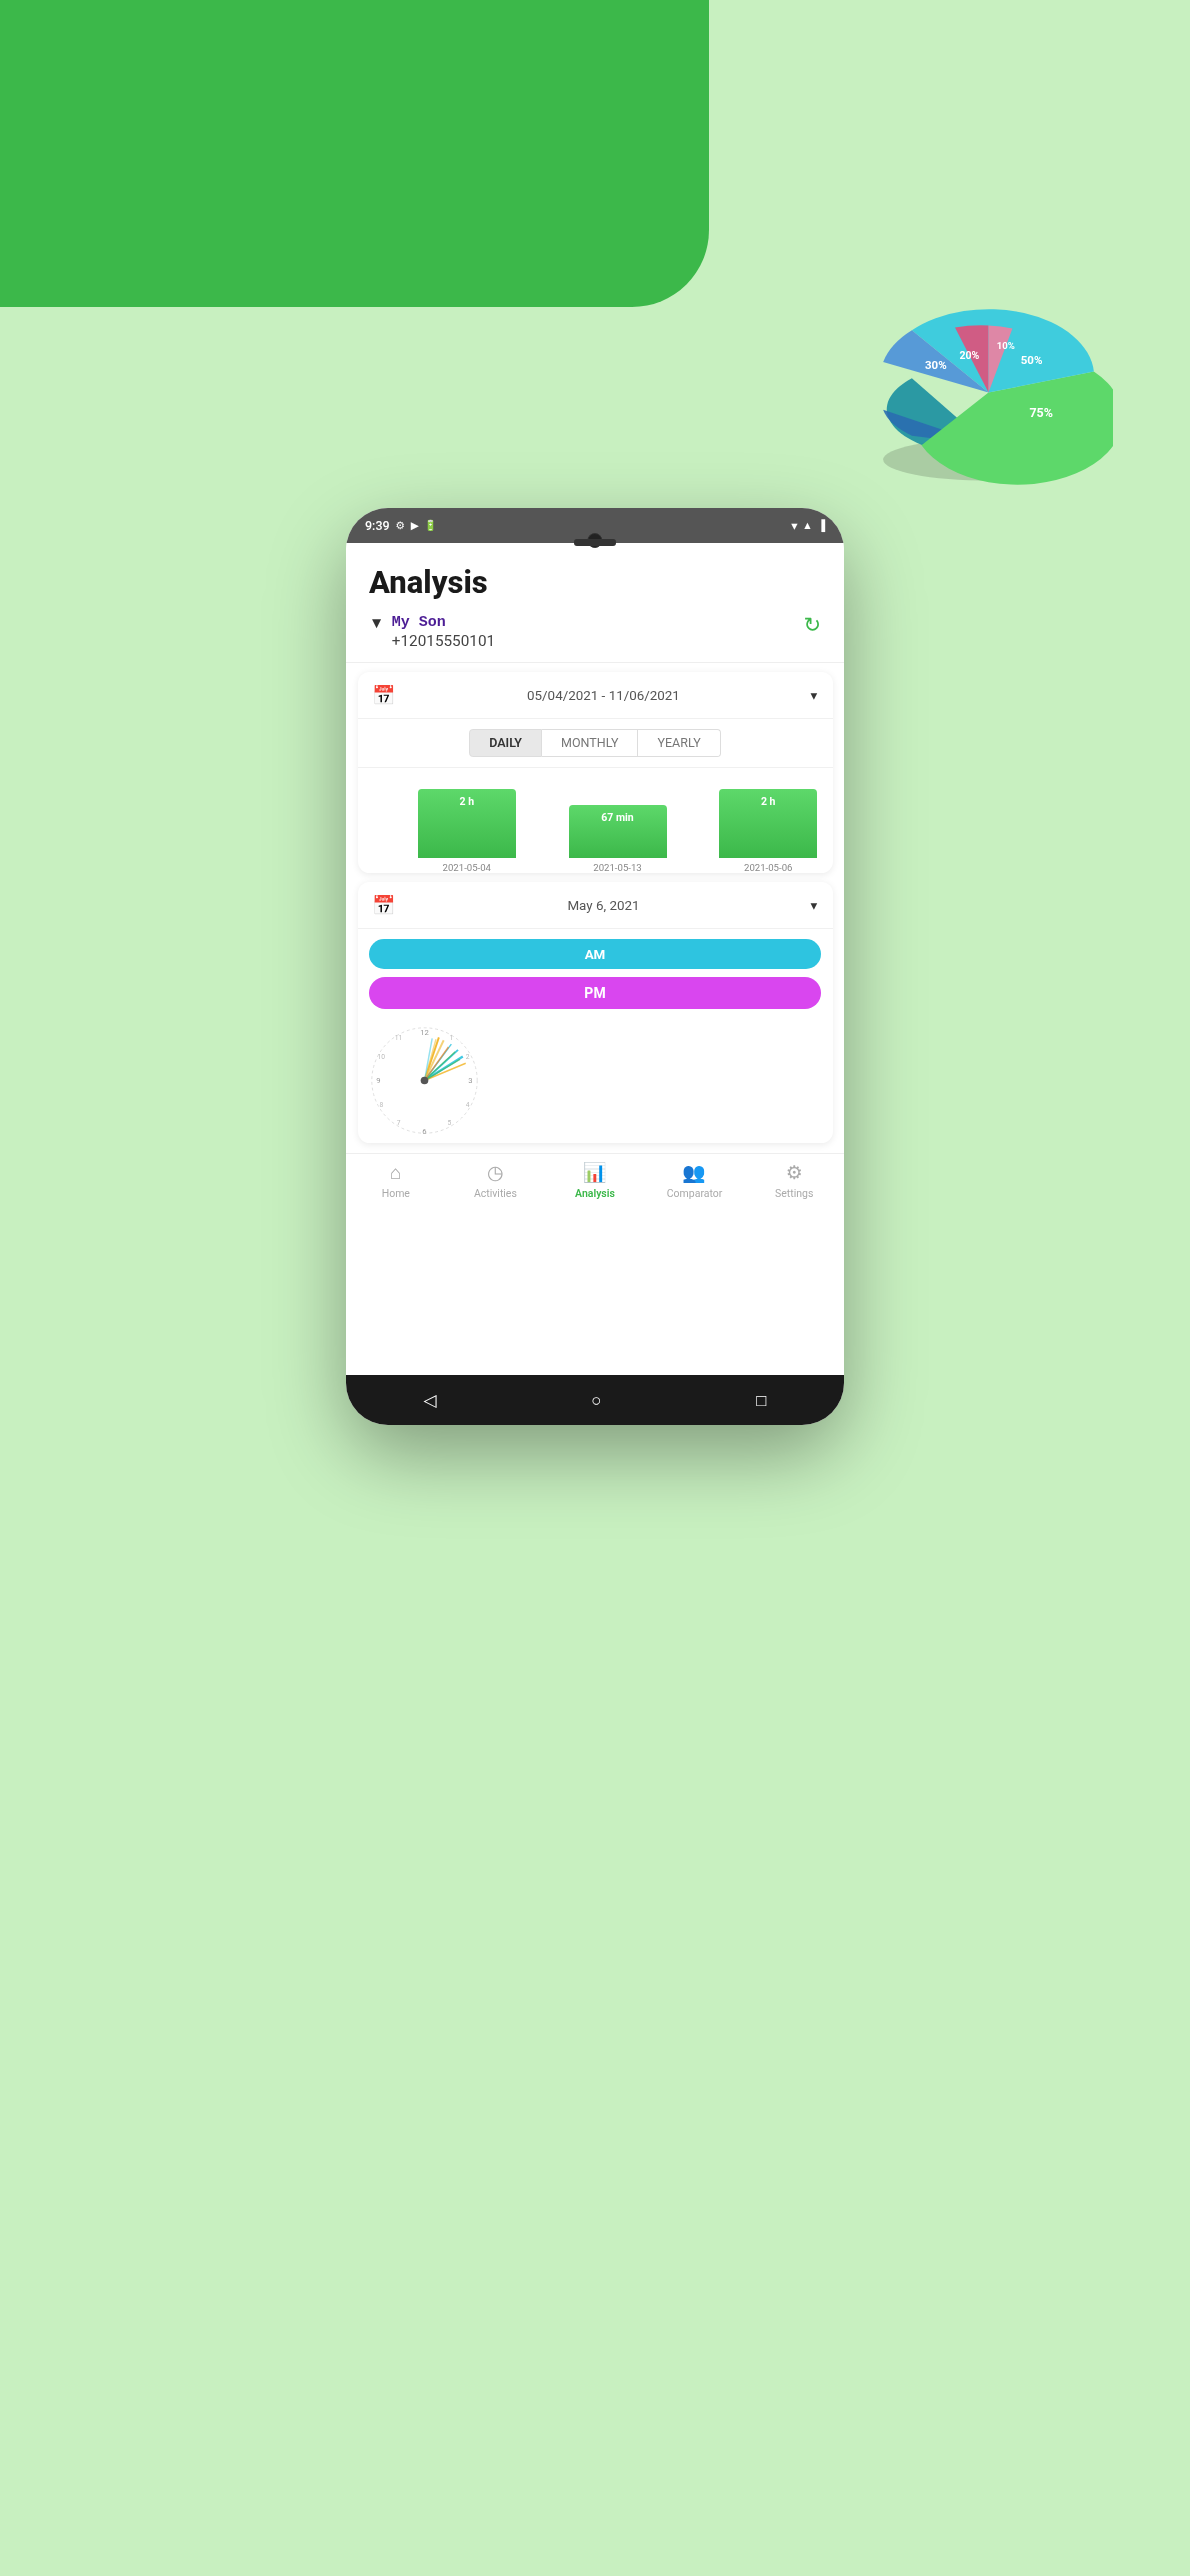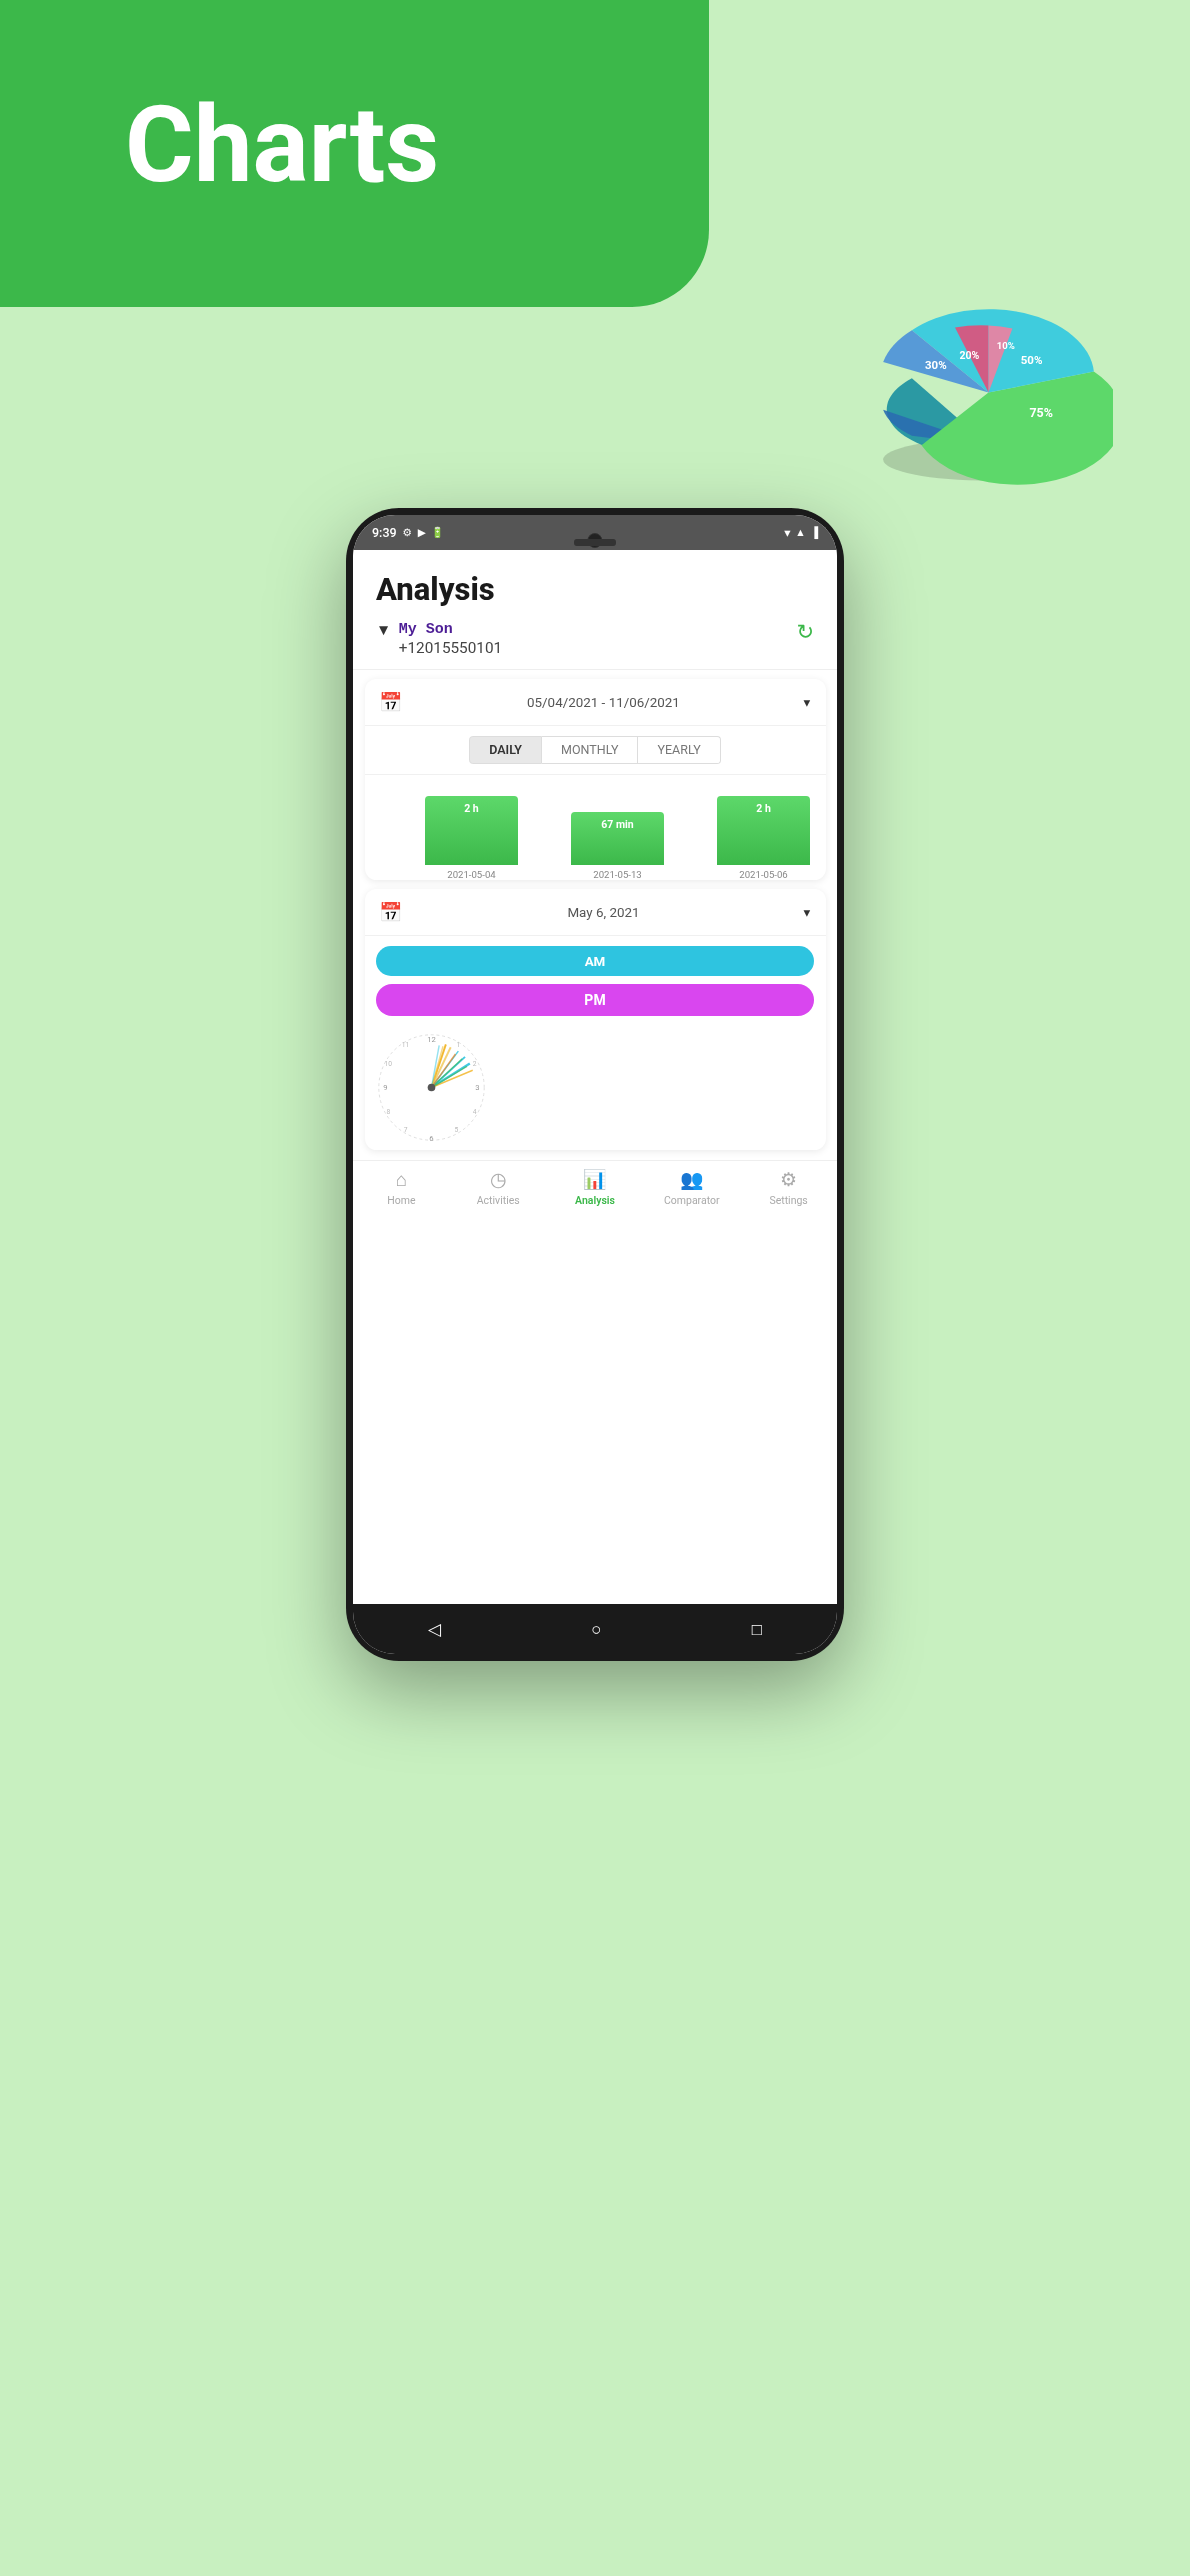--- a/index.html
+++ b/index.html
@@ -47,26 +47,26 @@
       z-index: 2;
     }
 
     
     .phone-mockup {
       position: absolute;
       top: 508px;
       left: 50%;
       transform: translateX(-50%);
       width: 498px;
-      height: 1153px;
+      height: 917px;
       background: #1a1a1a;
       border-radius: 53px;
       box-shadow: 0 29px 77px rgba(0,0,0,0.35);
       z-index: 3;
-      padding: 7px;
+      padding: 0;
     }
 
     .phone-inner {
       width: 100%;
       height: 100%;
       background: white;
       border-radius: 42px;
       overflow: hidden;
       display: flex;
       flex-direction: column;
@@ -371,21 +371,20 @@
       font-size: 17px;
     }
 
   </style>
 </head>
 <body>
 
 <div class="hero-bg"></div>
 
 <div class="hero-title">
-  <div>Charts</div>
 </div>
 
 <div class="pie-chart-3d">
   <svg width="249" height="230" viewBox="0 0 260 240" xmlns="http://www.w3.org/2000/svg">
 
     <ellipse cx="130" cy="200" rx="110" ry="22" fill="rgba(0,0,0,0.15)"></ellipse>
 
     <path d="M 130 185 L 240 158 A 110 50 0 0 1 130 215 Z" fill="#3a9e30" opacity="0.9"></path>
 
     <path d="M 130 185 L 50 115 A 110 50 0 0 0 100 195 Z" fill="#1a8fa0" opacity="0.9"></path>

